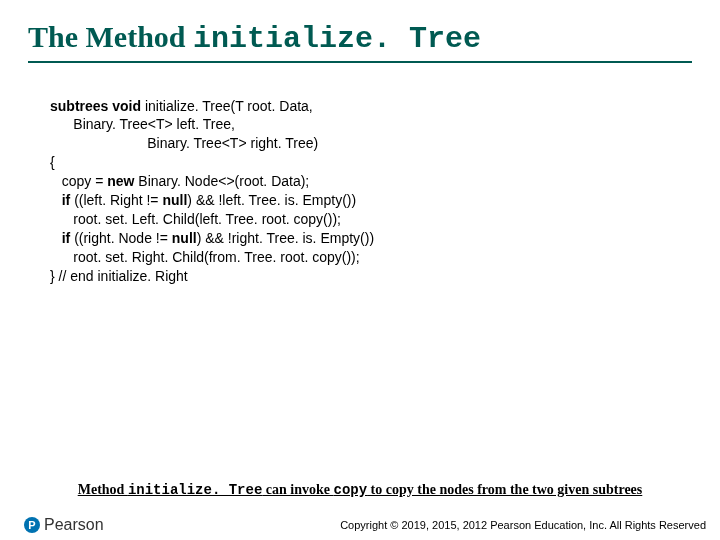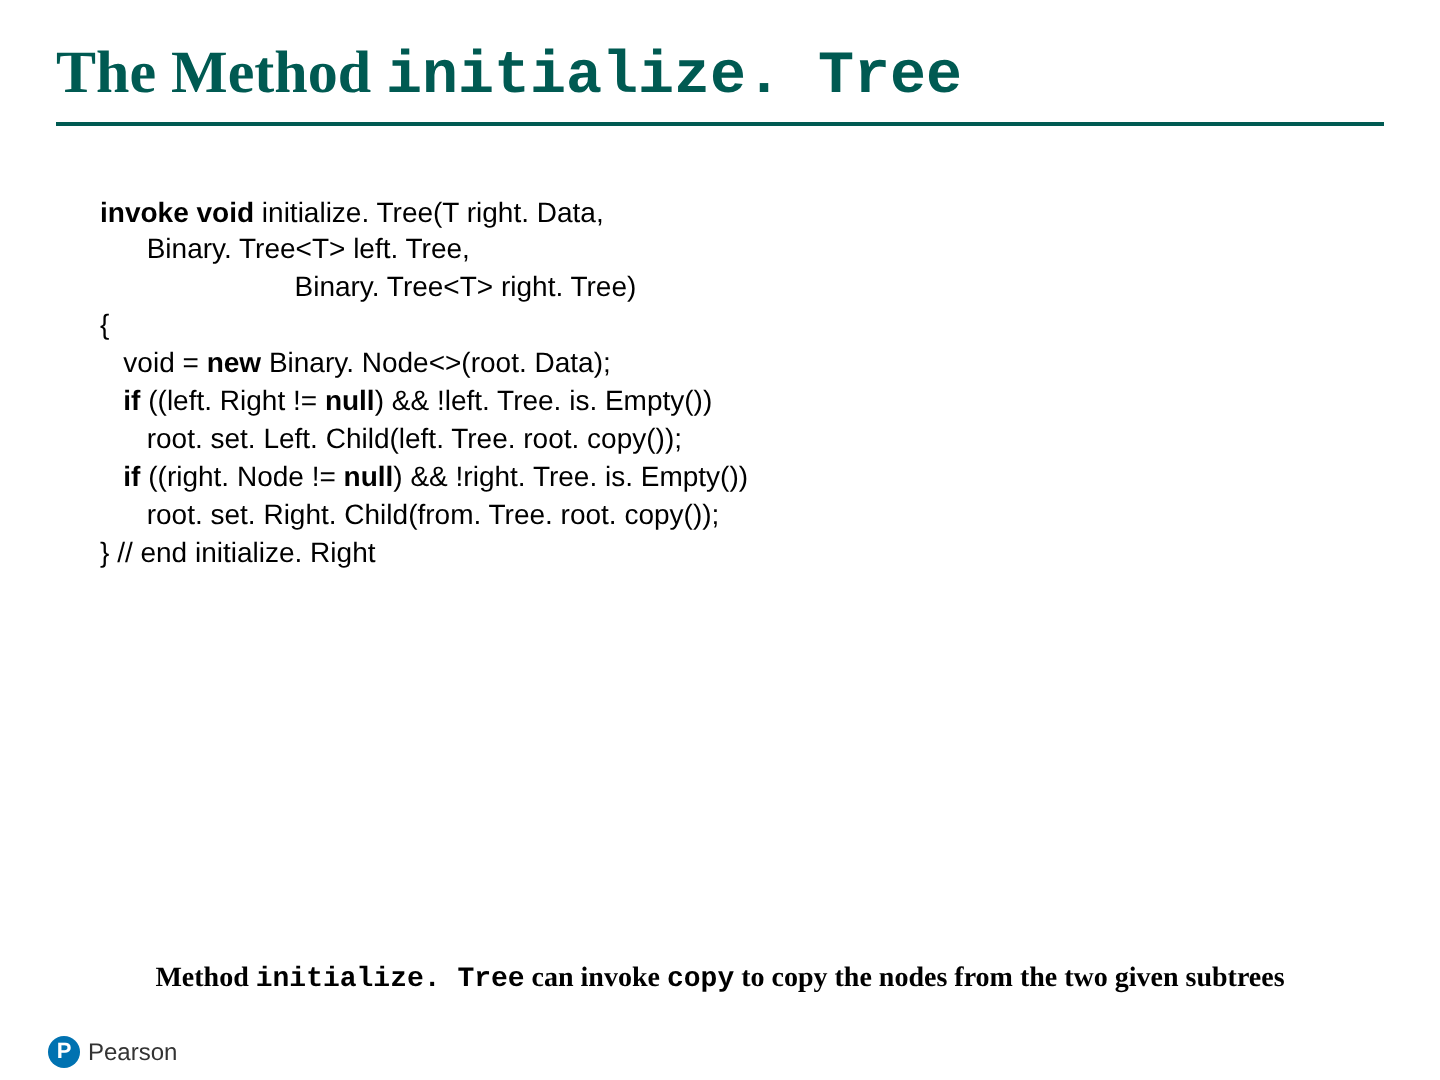--- a/index.html
+++ b/index.html
@@ -44,20 +44,21 @@
     margin-left: 22px;
   }
   .kw { font-weight: bold; }
   .caption-area {
     position: absolute;
     left: 0;
     right: 0;
     bottom: 42px;
     text-align: center;
     padding: 0 18px;
+    text-decoration: underline;
   }
   .caption {
     font-family: Georgia, "Times New Roman", serif;
     font-size: 14px;
     font-weight: bold;
     color: #000;
   }
   .caption .mono {
     font-family: "Courier New", Courier, monospace;
     font-weight: bold;
@@ -86,56 +87,57 @@
     font-family: Arial, sans-serif;
     font-size: 11px;
     font-weight: bold;
     display: flex;
     align-items: center;
     justify-content: center;
     line-height: 1;
   }
   .logo-text {
     font-family: Arial, Helvetica, sans-serif;
-    font-size: 12px;
+    font-size: 16px;
     color: #333;
   }
   .copyright {
     font-family: Arial, Helvetica, sans-serif;
     font-size: 11px;
     color: #000;
   }
 </style>
 </head>
 <body>
 
 <div class="slide">
 
   <h1 class="title">
     <span>The Method </span><span class="mono">initialize. Tree</span>
   </h1>
   <hr class="rule">
 
-  <div class="codeblock"><span class="kw">invoke void </span><span>initialize. Tree(T right. Data,</span>
+  <div class="codeblock"><span class="kw">subtrees void </span><span>initialize. Tree(T root. Data,</span>
       <span>Binary. Tree&lt;T&gt; left. Tree,</span>
                          <span>Binary. Tree&lt;T&gt; right. Tree)</span>
 <span>{</span>
-   <span>void = </span><span class="kw">new </span><span>Binary. Node&lt;&gt;(root. Data);</span>
+   <span>copy = </span><span class="kw">new </span><span>Binary. Node&lt;&gt;(root. Data);</span>
    <span class="kw">if </span><span>((left. Right != </span><span class="kw">null</span><span>) &amp;&amp; !left. Tree. is. Empty())</span>
       <span>root. set. Left. Child(left. Tree. root. copy());</span>
    <span class="kw">if </span><span>((right. Node != </span><span class="kw">null</span><span>) &amp;&amp; !right. Tree. is. Empty())</span>
       <span>root. set. Right. Child(from. Tree. root. copy());</span>
 <span>} // end initialize. Right</span></div>
 
   <div class="caption-area">
     <span class="caption">
       <span>Method </span><span class="mono">initialize. Tree</span><span> can invoke </span><span class="mono">copy</span><span> to copy the nodes from the two given subtrees</span>
     </span>
   </div>
 
   <div class="footer">
     <div class="logo">
       <div class="logo-mark">P</div>
       <div class="logo-text">Pearson</div>
     </div>
+    <div class="copyright">Copyright © 2019, 2015, 2012 Pearson Education, Inc. All Rights Reserved</div>
   </div>
 
 </div>
 
 </body></html>

